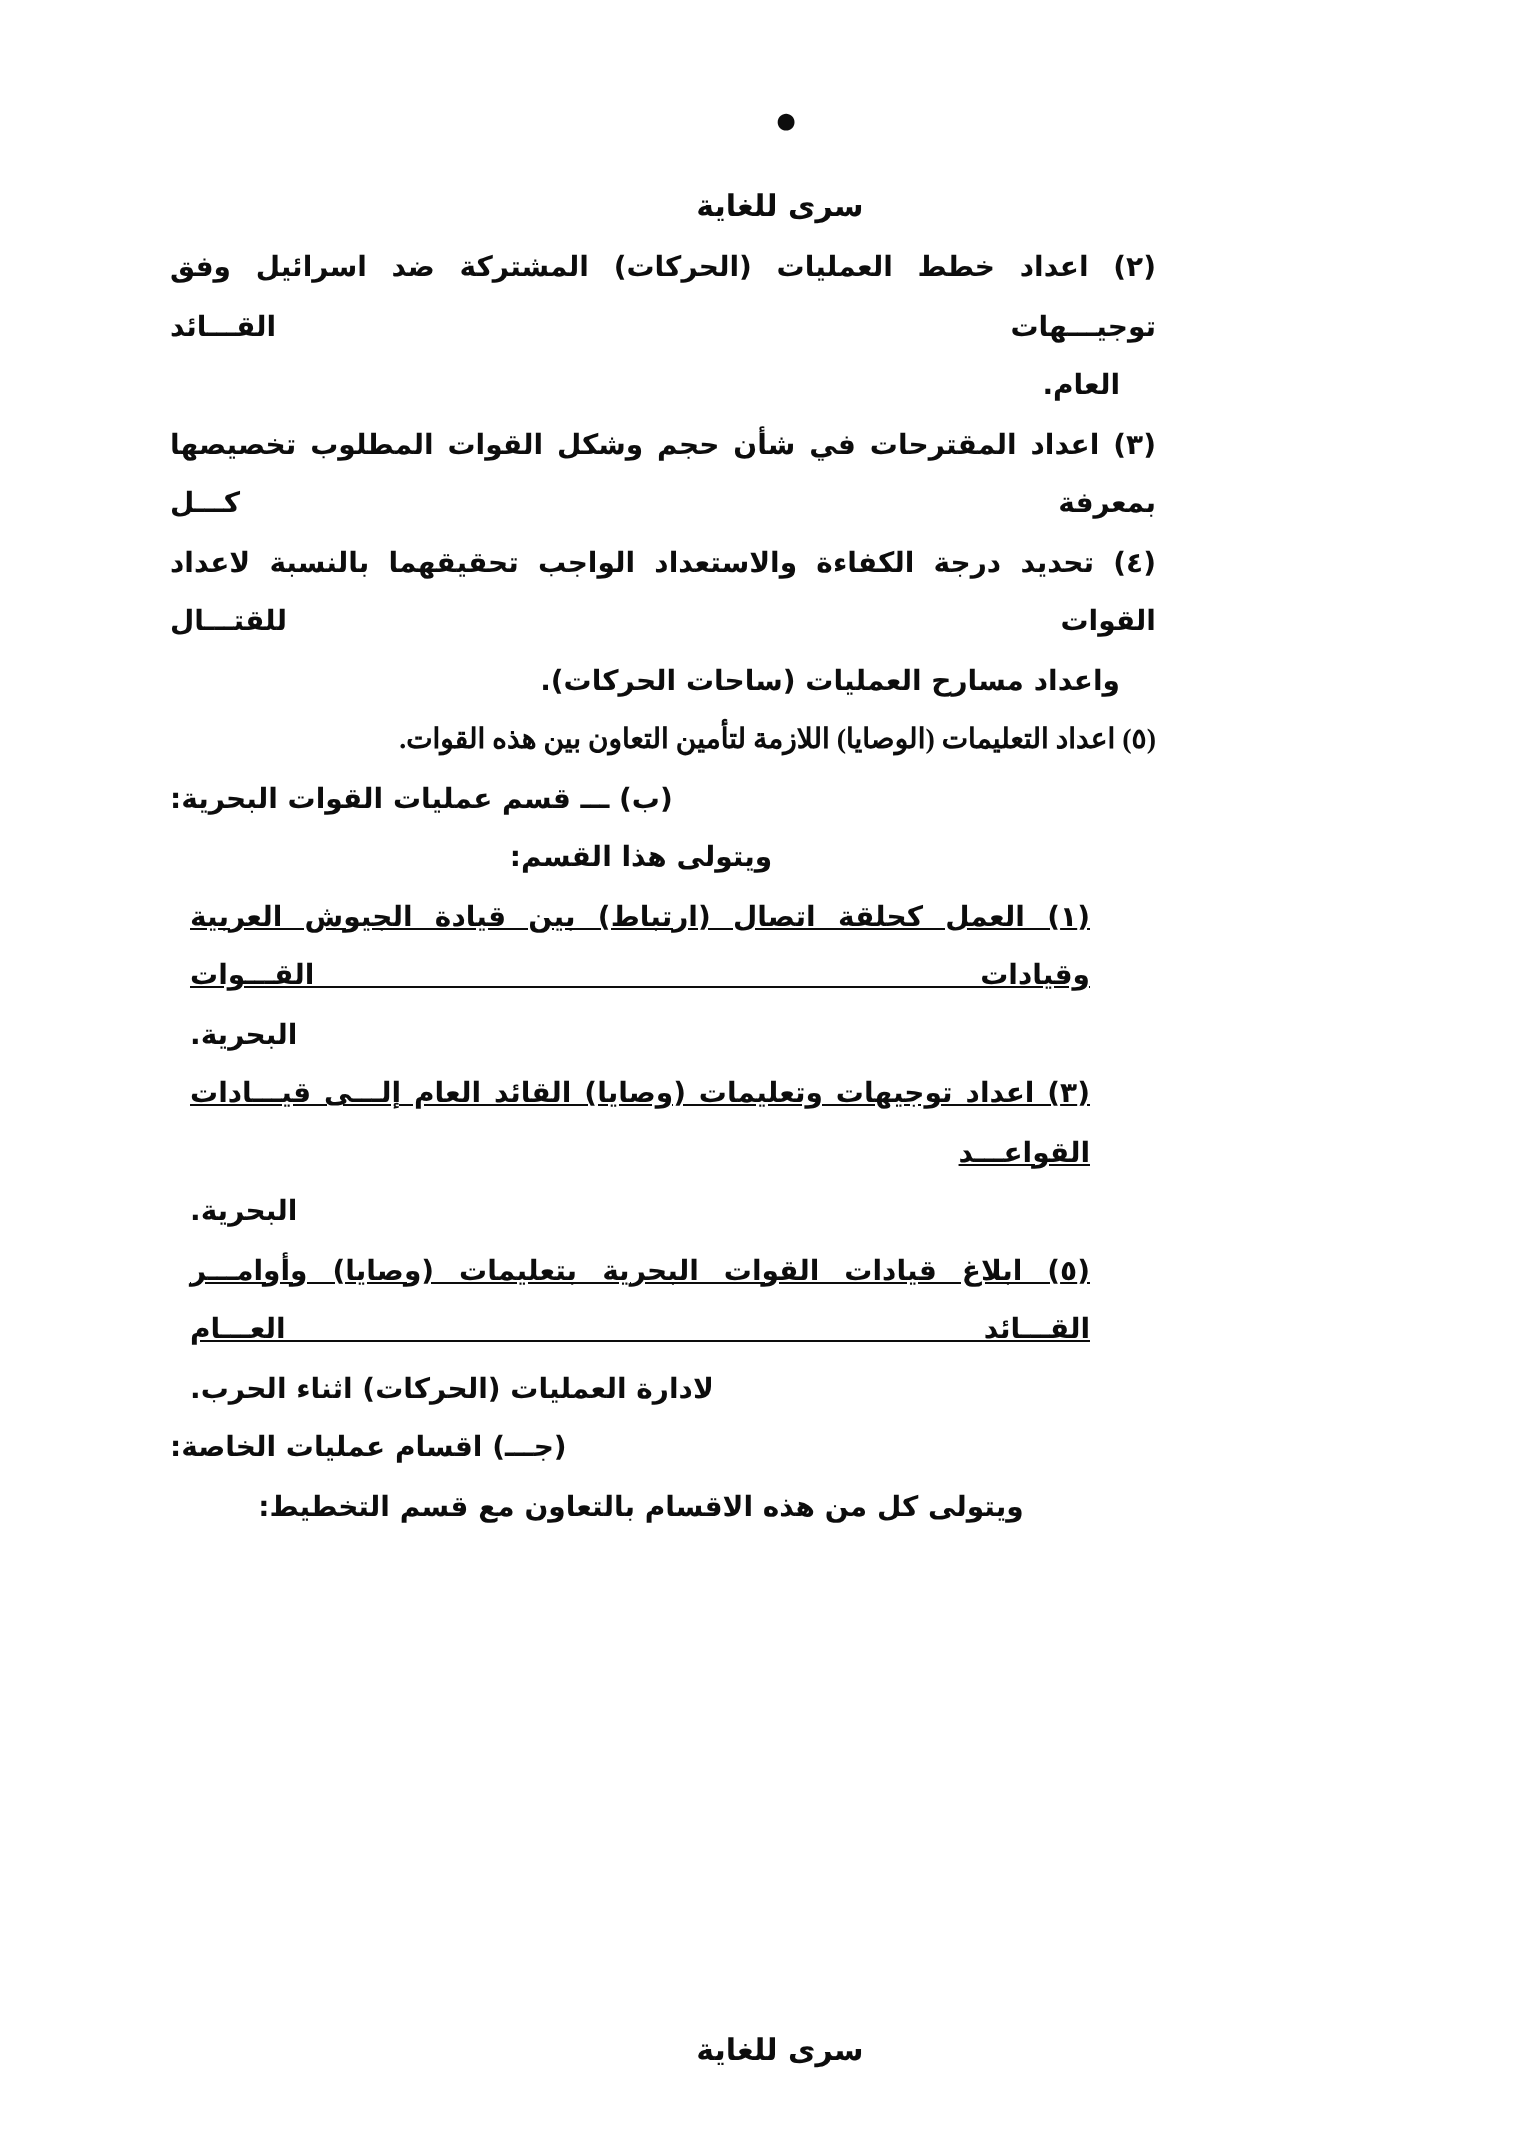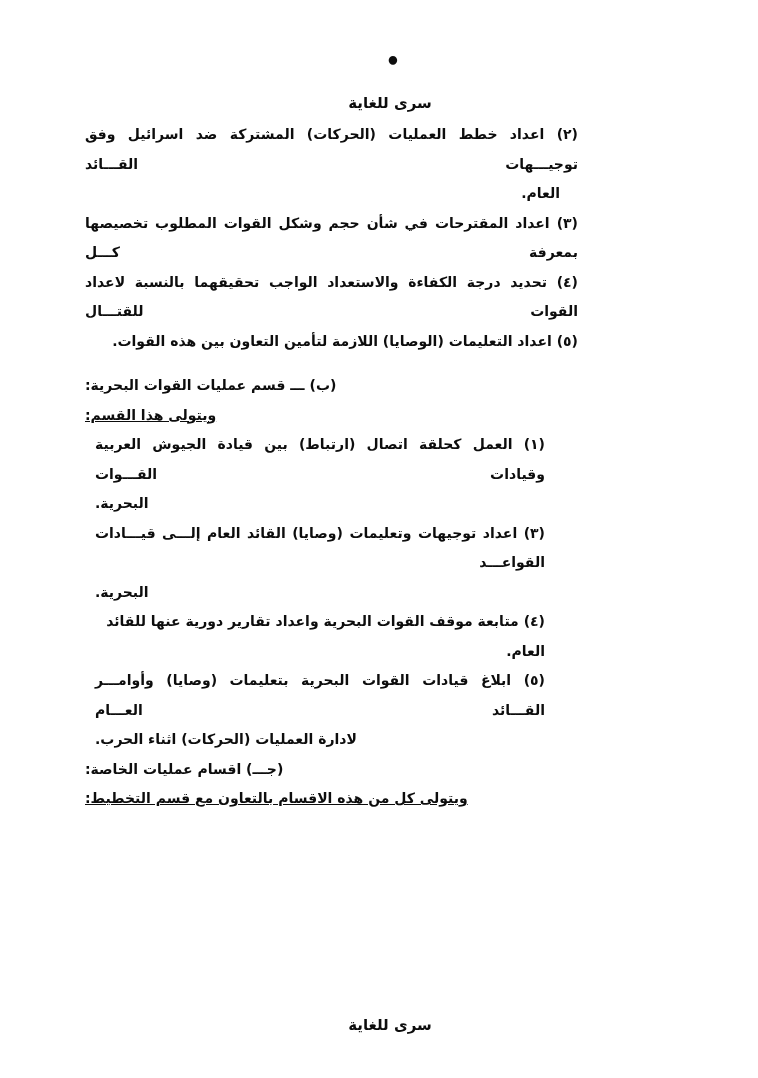--- a/index.html
+++ b/index.html
@@ -34,27 +34,27 @@
     font-size:14px;
     line-height:29.5px;
     direction:rtl;
     unicode-bidi:embed;
   }
   
   .ja{margin:0 180px 0 85px;text-align:justify;text-align-last:justify;}
   
   .ca{margin:0 198px 0 85px;text-align:right;}
   
-  .sa{margin:0 180px 15px 85px;text-align:right;}
+  .sa{margin:0 180px 0 85px;text-align:right;font-family:Liberation Serif, serif;}
   
   .hb{margin:0 151px 0 85px;text-align:left;}
   
-  .intro{margin:0 202px 0 85px;text-align:left;text-decoration:underline;}
+  .intro{margin:0 202px 0 85px;text-align:center;}
   
-  .jb{margin:0 213px 0 95px;text-align:justify;text-align-last:justify;}
+  .jb{margin:0 213px 0 95px;text-align:justify;text-align-last:justify;text-decoration:underline;}
   .cb{margin:0 228px 0 95px;text-align:left;}
   .sb{margin:0 213px 0 95px;text-align:right;}
 </style>
 </head>
 <body>
 
 <div class="doc">
 
   <div class="top-mark">•</div>
 
@@ -64,40 +64,38 @@
 
     <div class="item">
       <div class="ln ja">(٢) اعداد خطط العمليات (الحركات) المشتركة ضد اسرائيل وفق توجيـــهات القـــائد</div>
       <div class="ln ca">العام.</div>
     </div>
     <div class="item">
       <div class="ln ja">(٣) اعداد المقترحات في شأن حجم وشكل القوات المطلوب تخصيصها بمعرفة كـــل</div>
     </div>
     <div class="item">
       <div class="ln ja">(٤) تحديد درجة الكفاءة والاستعداد الواجب تحقيقهما بالنسبة لاعداد القوات للقتـــال</div>
+      <div class="ln ca">واعداد مسارح العمليات (ساحات الحركات).</div>
     </div>
     <div class="item">
       <div class="ln sa">(٥) اعداد التعليمات (الوصايا) اللازمة لتأمين التعاون بين هذه القوات.</div>
     </div>
 
     <div class="ln hb">(ب) ـــ قسم عمليات القوات البحرية:</div>
     <div class="ln intro">ويتولى هذا القسم:</div>
 
     <div class="item">
       <div class="ln jb">(١) العمل كحلقة اتصال (ارتباط) بين قيادة الجيوش العربية وقيادات القـــوات</div>
       <div class="ln cb">البحرية.</div>
     </div>
     <div class="item">
       <div class="ln jb">(٣) اعداد توجيهات وتعليمات (وصايا) القائد العام إلـــى قيـــادات القواعـــد</div>
       <div class="ln cb">البحرية.</div>
     </div>
     <div class="item">
-      <div class="ln sb">(٤) متابعة موقف القوات البحرية واعداد تقارير دورية عنها للقائد العام.</div>
-    </div>
-    <div class="item">
       <div class="ln jb">(٥) ابلاغ قيادات القوات البحرية بتعليمات (وصايا) وأوامـــر القـــائد العـــام</div>
       <div class="ln cb">لادارة العمليات (الحركات) اثناء الحرب.</div>
     </div>
 
     <div class="ln hb">(جـــ) اقسام عمليات الخاصة:</div>
     <div class="ln intro">ويتولى كل من هذه الاقسام بالتعاون مع قسم التخطيط:</div>
 
   </div>
 
   <div class="clsf foot">سرى للغاية</div>

